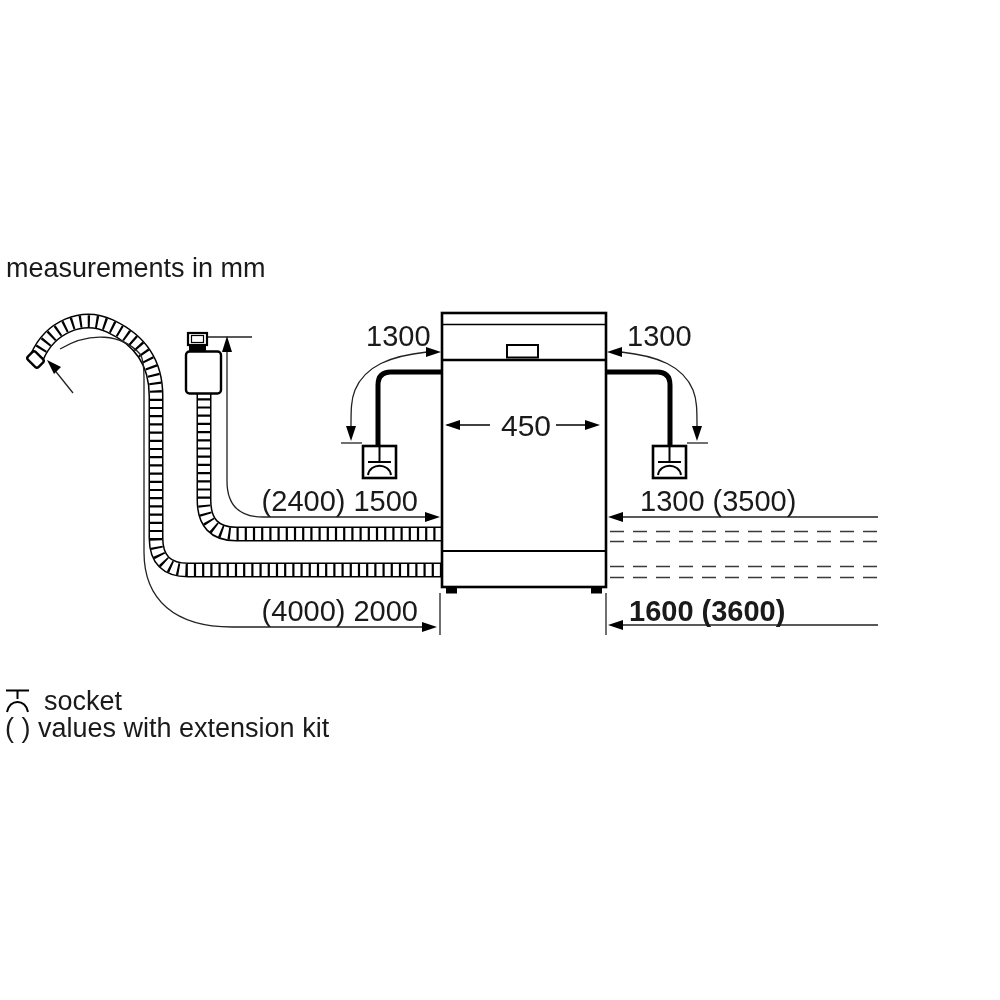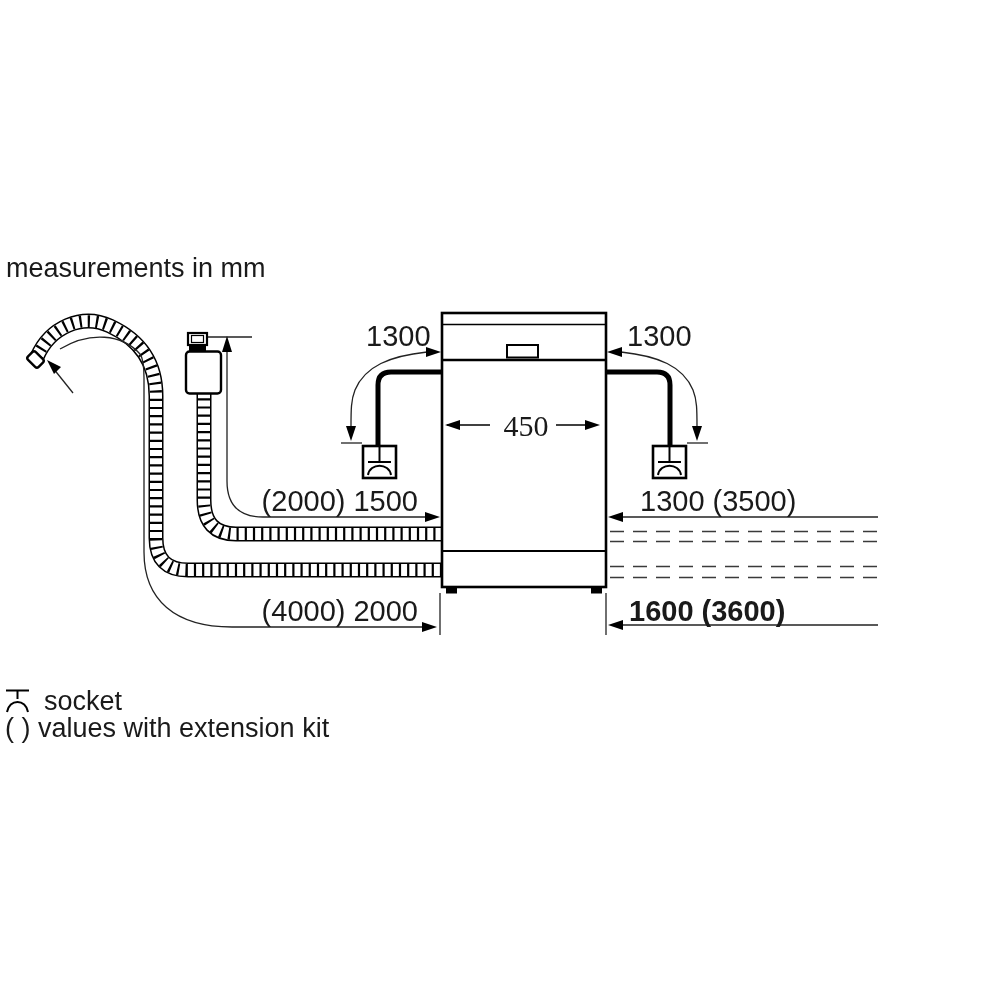--- a/index.html
+++ b/index.html
@@ -133,23 +133,23 @@
       <path d="M 7,712 C 9,698.5 26,698.5 28,712" stroke-width="2"></path>
     </g>
   </svg>
 
   <div class="lbl note" style="left:6px;top:253px;">measurements in mm</div>
 
   <div class="lbl num" style="left:366px;top:320px;">1300</div>
 
   <div class="lbl num" style="left:627px;top:320px;">1300</div>
 
-  <div class="lbl num ca" style="left:486px;top:409px;width:80px;font-size:30px;font-family:Liberation Serif, serif;">450</div>
+  <div class="lbl num ca" style="left:486px;top:409px;width:80px;font-size:30px;">450</div>
 
-  <div class="lbl num ra" style="left:238px;top:485px;width:180px;">(2000) 1500</div>
+  <div class="lbl num ra" style="left:238px;top:485px;width:180px;">(2400) 1500</div>
 
   <div class="lbl num" style="left:629px;top:485px;margin-left:11px;">1300 (3500)</div>
 
   <div class="lbl num ra" style="left:238px;top:595px;width:180px;">(4000) 2000</div>
 
   <div class="lbl num" style="left:629px;top:595px;font-weight:bold;">1600 (3600)</div>
 
   <div class="lbl legend" style="left:36px;top:686px;margin-left:8px;">socket</div>
 
   <div class="lbl legend" style="left:5px;top:713px;">( ) values with extension kit</div>

